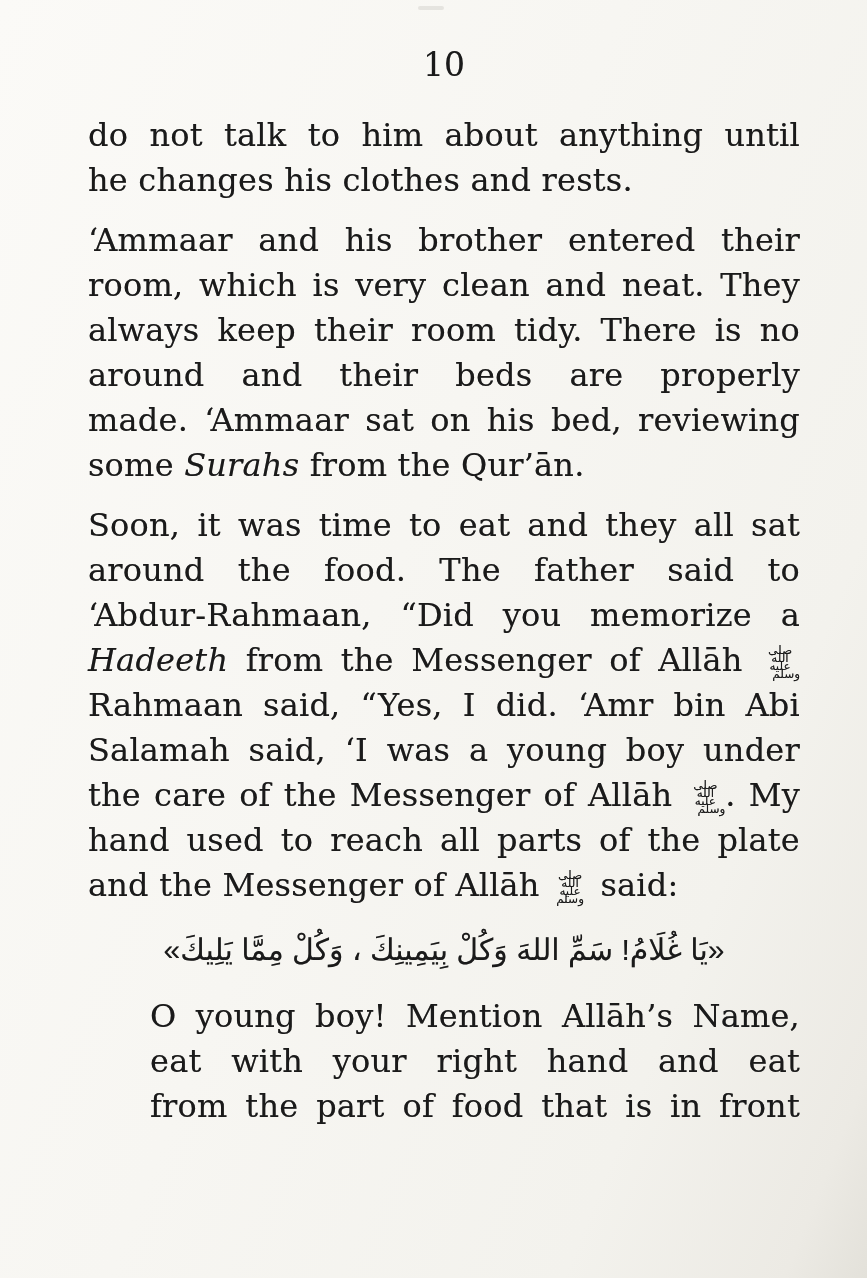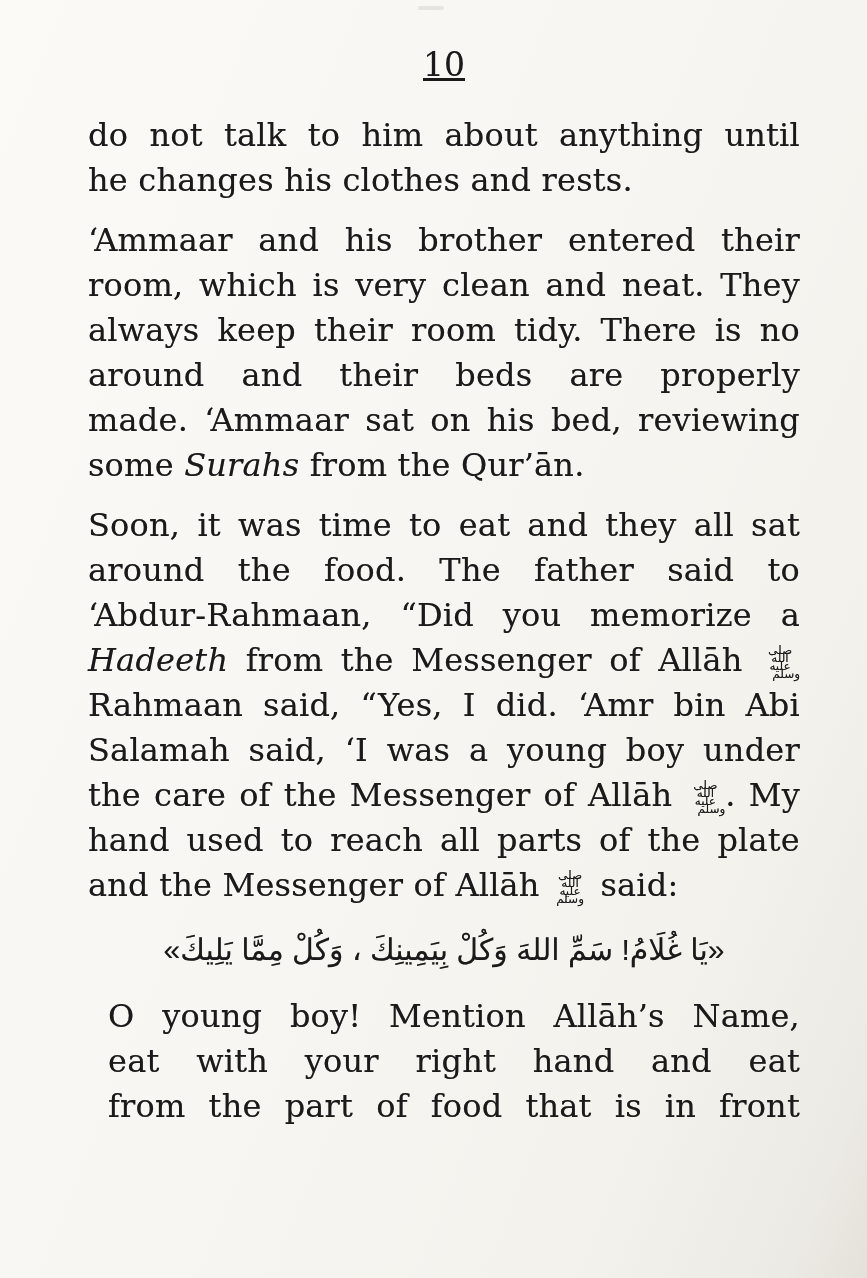--- a/index.html
+++ b/index.html
@@ -20,21 +20,20 @@
     position:absolute; left:418px; top:6px; width:26px; height:4px;
     background:#d8d7d2; border-radius:2px; opacity:.6;
   }
   .textblock {
     position:absolute; left:88px; top:42px; width:712px;
   }
   .page-number {
     text-align:center;
     font-size:33px; line-height:46px;
     text-shadow:0 0 .6px rgba(20,20,20,.45);
-    text-decoration:underline;
   }
   .para { margin-top:15px; }
   .para:first-child { margin-top:25px; }
   .line {
     font-size:32px; line-height:45px;
     letter-spacing:.2px;
     text-shadow:0 0 .6px rgba(20,20,20,.45);
     white-space:normal;
   }
   .line.j { text-align:justify; text-align-last:justify; }
@@ -51,21 +50,21 @@
     padding-bottom:2px;
   }
   .arabic {
     direction:rtl;
     text-align:center;
     font-family:Liberation Sans, sans-serif;
     font-size:30px; line-height:60px;
     margin-top:12px;
     text-shadow:0 0 .5px rgba(20,20,20,.4);
   }
-  .translation { margin-top:14px; margin-left:20px; }
+  .translation { margin-top:14px; margin-left:62px; }
 </style>
 </head>
 <body>
 
 <div class="page">
   <div class="smudge"></div>
   <div class="textblock">
     <div class="page-number">10</div>
     <div id="paragraphs">
         <div class="para">

